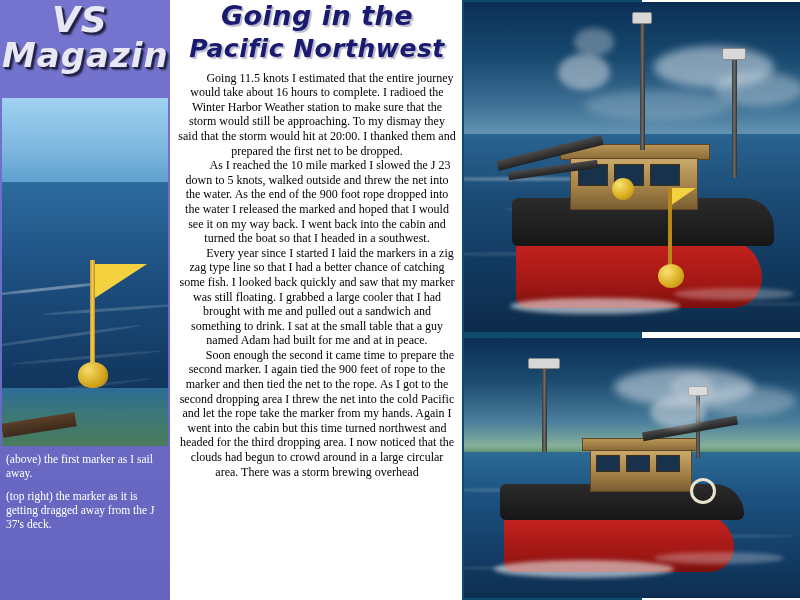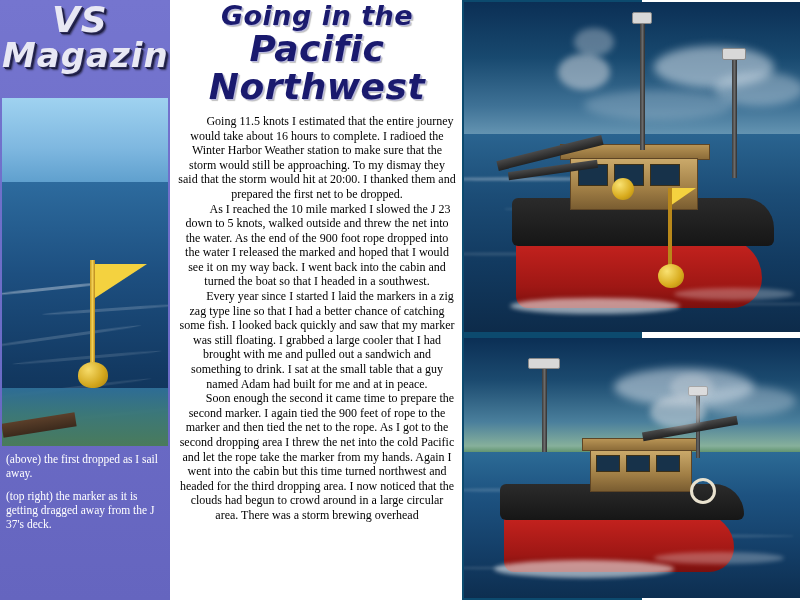--- a/index.html
+++ b/index.html
@@ -148,21 +148,21 @@
     text-align: center;
     font-family: "DejaVu Sans", sans-serif;
     font-weight: bold;
     font-style: italic;
     color: #1a1a6e;
     text-shadow: 1px 1px 0 #b9b9dd, 2px 2px 1px rgba(0,0,0,.25);
     letter-spacing: .5px;
     line-height: 1.05;
   }
   #headline .l1 { font-size: 27px; display:block; }
-  #headline .l2 { font-size: 36px; display:block; margin-top: 0; }
+  #headline .l2 { font-size: 25px; display:block; margin-top: 6px; }
   #article {
     margin-top: 8px;
     font-family: Liberation Serif, serif;
     font-size: 12px;
     line-height: 14.6px;
     color: #000000;
     text-align: center;
   }
   #article p { margin: 0; text-indent: 26px; }
 
@@ -305,21 +305,21 @@
         <div class="wave w6"></div>
       </div>
       <div id="left-shore"></div>
       <div id="left-plank"></div>
       <div id="buoy-pole"></div>
       <div id="buoy-flag"></div>
       <div id="buoy-float"></div>
     </div>
 
     <div id="captions">
-      <p>(above) the first dropped as I sail away.</p>
+      <p>(above) the first marker as I sail away.</p>
       <p>(top right) the marker as it is getting dragged away from the J 37's deck.</p>
     </div>
   </div>
 
   <div id="mid-col">
     <div id="headline">
       <span class="l1">Going in the</span>
       <span class="l2">Pacific Northwest</span>
     </div>
     <div id="article">

